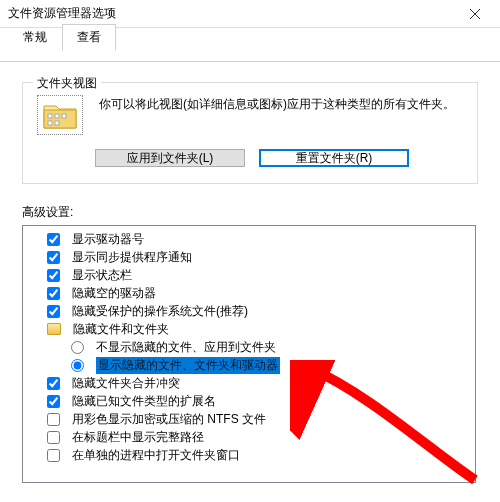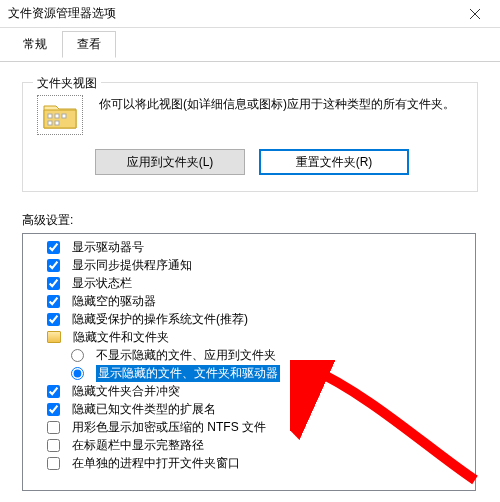--- a/index.html
+++ b/index.html
@@ -2,44 +2,44 @@
 <html><head>
 <meta charset="utf-8">
 <style>
 * { box-sizing: border-box; margin: 0; padding: 0; font-family: "Microsoft YaHei", "Segoe UI", sans-serif; font-size: 12px; }
 body { background: #fff; width: 500px; height: 502px; overflow: hidden; position: relative; }
 
 .titlebar { display: flex; align-items: center; height: 28px; padding: 0 2px 0 8px; border-bottom: 1px solid #ddd; }
 .titlebar .title { flex: 1; font-size: 12px; }
 .titlebar .close { width: 46px; height: 30px; display: flex; align-items: center; justify-content: center; cursor: pointer; }
 
-.tabs { display: flex; align-items: flex-end; padding: 8px 8px 4px 8px; border-bottom: 1px solid #d0d0d0; height: 34px; gap: 0; }
+.tabs { display: flex; align-items: flex-end; padding: 8px 8px 11px 8px; border-bottom: 1px solid #d0d0d0; height: 34px; gap: 0; }
 .tab { padding: 4px 14px; border: 1px solid transparent; cursor: pointer; position: relative; top: 1px; }
 .tab.active { border: 1px solid #d0d0d0; border-bottom: 1px solid #fff; background: #fff; }
 
 .content { padding: 14px 22px 0 22px; }
 .groupbox { border: 1px solid #dcdcdc; padding: 12px 14px 16px 14px; position: relative; margin-top: 6px; }
 .groupbox-label { position: absolute; top: -8px; left: 10px; background: #fff; padding: 0 4px; }
 
 .grouprow { display: flex; gap: 16px; }
 .folder-icon { width: 46px; height: 40px; border: 1px dotted #888; padding: 2px; display: flex; align-items: center; justify-content: center; flex-shrink: 0; }
 .desc { line-height: 1.5; flex: 1; }
 
 .btnrow { display: flex; gap: 14px; margin-top: 14px; margin-left: 58px; }
-.btn { min-width: 150px; height: 26px; border: 1px solid #adadad; background: #e1e1e1; display: flex; align-items: center; justify-content: center; cursor: pointer; font-size: 12px; }
+.btn { min-width: 150px; height: 18px; border: 1px solid #adadad; background: #e1e1e1; display: flex; align-items: center; justify-content: center; cursor: pointer; font-size: 12px; }
 .btn.primary { background: #fff; border: 2px solid #0078d7; }
 
 .adv-label { margin: 20px 0 4px 0; }
 .tree { border: 1px solid #828790; height: 258px; padding: 4px 2px; overflow: hidden; width: 454px; }
 .item { display: flex; align-items: center; height: 18px; padding: 0 0 0 4px; gap: 12px; white-space: nowrap; }
 .item input[type=checkbox], .item input[type=radio] { margin: 0; width: 13px; height: 13px; }
 .item.indent1 { padding-left: 22px; }
 .item.indent2 { padding-left: 46px; }
 .folder-glyph { width: 14px; height: 12px; background: linear-gradient(#ffe9a6,#f0c14b); border: 1px solid #c9a227; border-radius: 1px; display: inline-block; }
-.item .label.sel { background: #0078d7; color: #ffffff; padding: 0 2px; }
+.item .label.sel { background: #0078d7; color: #0f172a; padding: 0 2px; }
 
 .arrow { position: absolute; pointer-events: none; }
 </style>
 </head>
 <body>
 
 <div class="titlebar">
   <div class="title">文件资源管理器选项</div>
   <div class="close">
     <svg width="10" height="10" viewBox="0 0 10 10">

